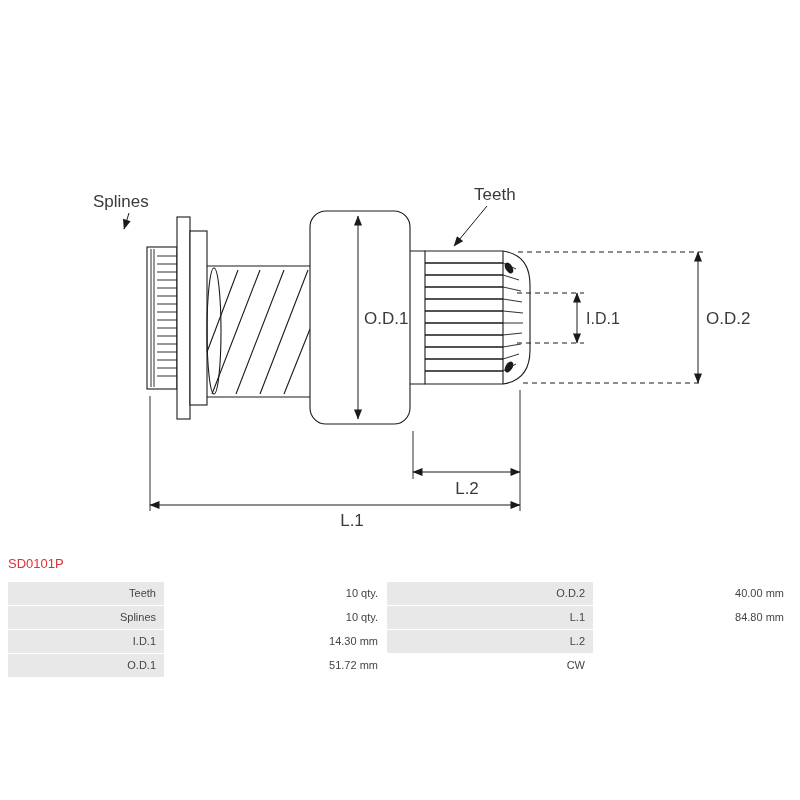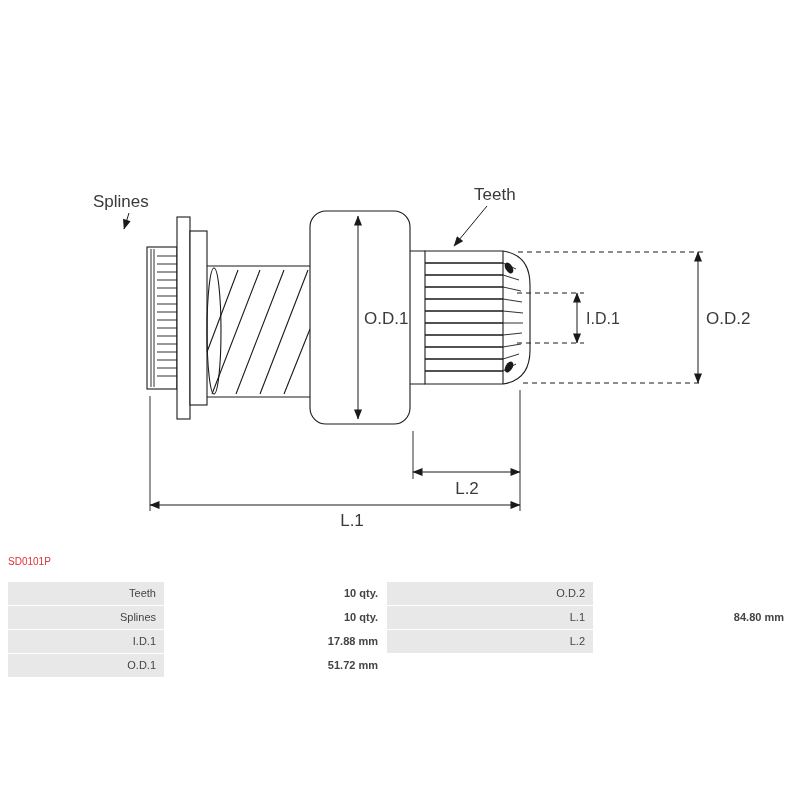--- a/index.html
+++ b/index.html
@@ -17,34 +17,34 @@
   .teeth{ stroke-width:1.4; }
   .dash { stroke-dasharray:5 4; stroke-width:1; }
   .dim  { stroke-width:1; }
   .mk   { fill:var(--line-color,#1a1a1a); }
   .spot { fill:var(--line-color,#1a1a1a); stroke:none; }
   .lbl  { font-size:17px; fill:var(--text-color,#3a3a3a); }
   .lbl-s{ font-size:16px; fill:var(--text-color,#3a3a3a); }
 
   .part-number {
     position:absolute; left:8px; top:556px;
-    font-size:10px; color:var(--accent-red,#e03038);
+    font-size:13px; color:var(--accent-red,#e03038);
   }
   .spec-table { position:absolute; left:8px; top:582px; width:784px; }
   .spec-row {
     display:grid; grid-template-columns:156px 221px 206px 198px;
     column-gap:1px; margin-bottom:1px;
   }
   .cell {
     height:23px; line-height:23px; font-size:11px;
     color:var(--table-text,#444444); text-align:right;
     padding-right:8px; box-sizing:border-box; white-space:nowrap;
   }
   .cell.label { background:var(--table-label-bg,#e8e8e8); }
-  .cell.value { background:var(--table-value-bg,#ffffff);font-weight:bold; }
+  .cell.value { background:var(--table-value-bg,#ffffff); }
 </style>
 </head>
 <body>
 
 <div class="page">
 
   <svg width="800" height="545" viewBox="0 0 800 545">
     <defs>
       <marker id="arr" viewBox="0 0 10 8" markerWidth="11" markerHeight="8" refX="9.5" refY="4" orient="auto-start-reverse">
         <path class="mk" d="M0,0 L10,4 L0,8 Z"></path>
@@ -124,34 +124,36 @@
   </svg>
 
   <div class="part-number">SD0101P</div>
 
   <div class="spec-table">
 
     <div class="spec-row">
       <div class="cell label">Teeth</div>
       <div class="cell value">10 qty.</div>
       <div class="cell label">O.D.2</div>
+      <div class="cell value">40.00 mm</div>
     </div>
 
     <div class="spec-row">
       <div class="cell label">Splines</div>
       <div class="cell value">10 qty.</div>
       <div class="cell label">L.1</div>
       <div class="cell value">84.80 mm</div>
     </div>
 
     <div class="spec-row">
       <div class="cell label">I.D.1</div>
-      <div class="cell value">17.88 mm</div>
+      <div class="cell value">14.30 mm</div>
       <div class="cell label">L.2</div>
     </div>
 
     <div class="spec-row">
       <div class="cell label">O.D.1</div>
       <div class="cell value">51.72 mm</div>
+      <div class="cell value">CW</div>
     </div>
 
   </div>
 </div>
 
 </body></html>

